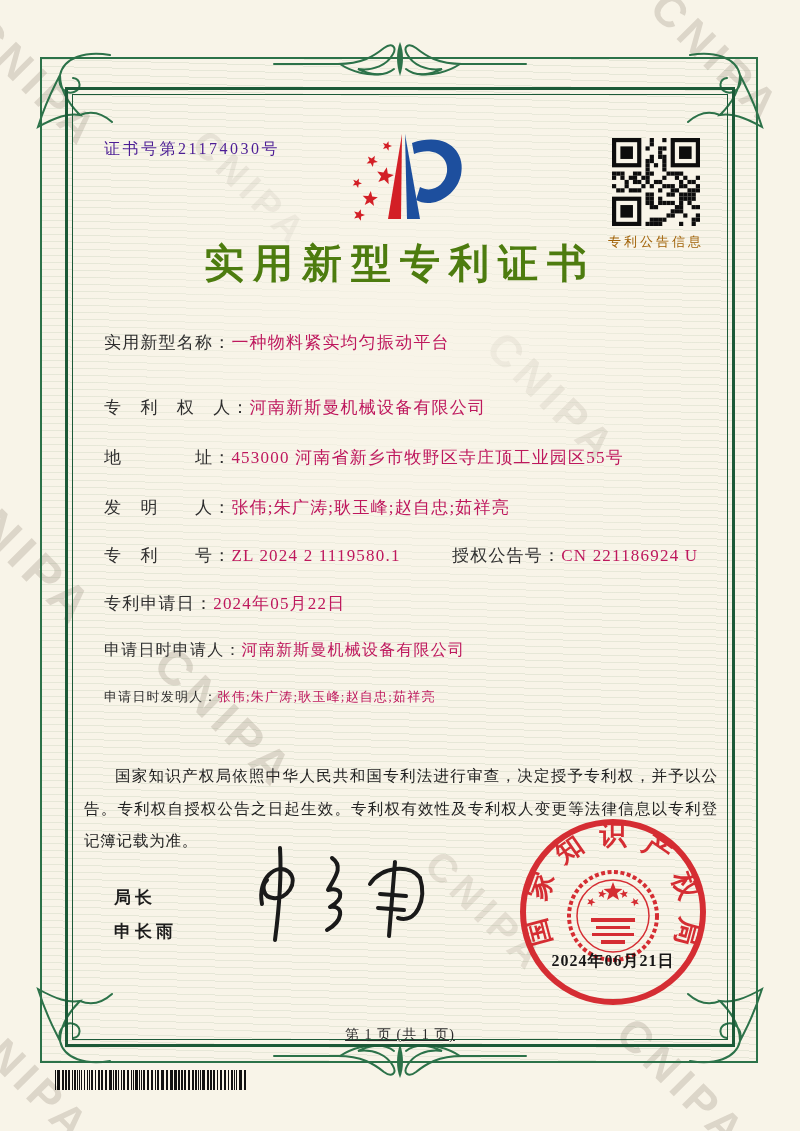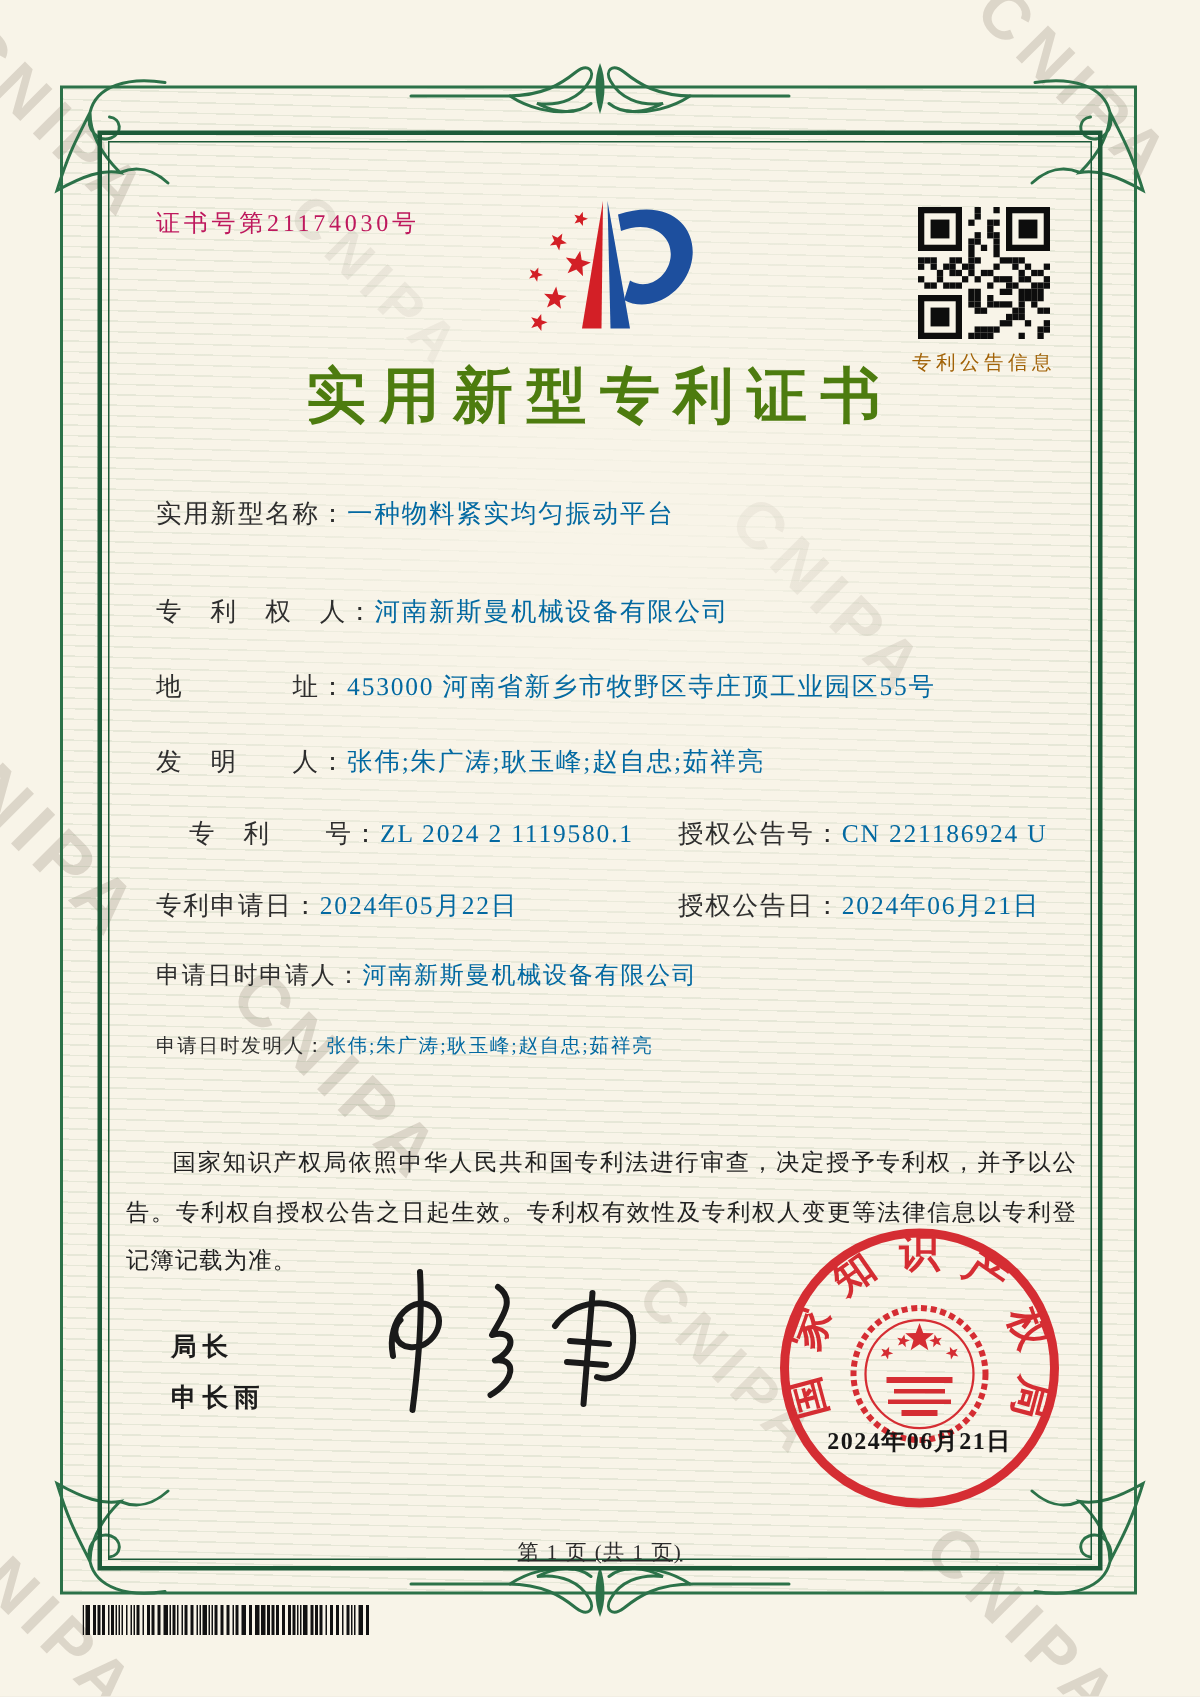--- a/index.html
+++ b/index.html
@@ -25,29 +25,29 @@
     position:absolute; left:40px; top:57px; width:714px; height:1002px;
     border:2px solid #2c7249;
   }
   .corner{position:absolute; width:80px; height:80px;}
   .corner svg{width:80px;height:80px;display:block;}
   .flourish-center{position:absolute; width:260px; height:48px;}
   #inner-panel{
     position:absolute; left:65px; top:87px; width:664px; height:954px;
     border:3px solid #1c5a38; outline:1px solid #1c5a38; outline-offset:-8px;
   }
-  #cert-no{position:absolute; left:104px; top:139px; font-size:16px; letter-spacing:2.5px; color:#be185d;}
+  #cert-no{position:absolute; left:104px; top:139px; font-size:16px; letter-spacing:2.5px; color:#4c1d95;}
   #logo{position:absolute; left:328px; top:131px; width:140px; height:92px;}
   #qr{position:absolute; left:612px; top:138px; width:88px; height:88px;}
   #qr-caption{position:absolute; left:592px; top:233px; width:128px; text-align:center;
     font-size:13px; letter-spacing:3px; color:#a16207;}
   #title{position:absolute; left:0; top:236px; width:800px; text-align:center;
     font-size:40px; font-weight:bold; letter-spacing:9px; color:#4d7c0f;}
   .row{position:absolute; white-space:pre; font-size:17px; letter-spacing:1.2px; color:#2e2e2e;}
-  .row .val{color:#0369a1;}
+  .row .val{color:#be185d;}
   #statement{
     position:absolute; left:84px; top:760px; width:634px;
     font-size:15.5px; line-height:2.1; letter-spacing:0.8px;
     text-indent:2em; text-align:justify; color:#222;
   }
   .sig-label{position:absolute; left:114px; font-family:"Liberation Sans", sans-serif;
     font-size:17px; letter-spacing:4px; color:#1d1d1d;font-weight:bold;}
   #signature-svg{position:absolute; left:232px; top:842px; width:210px; height:105px;}
   #seal{position:absolute; left:506px; top:806px; width:214px; height:214px; opacity:0.93;}
   #seal-date{position:absolute; left:508px; top:951px; width:210px; text-align:center;
@@ -270,25 +270,24 @@
   <div id="title">实用新型专利证书</div>
 
   <div class="row" style="left:104px;top:331px;"><span class="lbl">实用新型名称：</span><span class="val">一种物料紧实均匀振动平台</span></div>
 
   <div class="row" style="left:104px;top:396px;"><span class="lbl">专　利　权　人：</span><span class="val">河南新斯曼机械设备有限公司</span></div>
 
   <div class="row" style="left:104px;top:446px;"><span class="lbl">地　　　　址：</span><span class="val">453000 河南省新乡市牧野区寺庄顶工业园区55号</span></div>
 
   <div class="row" style="left:104px;top:496px;"><span class="lbl">发　明　　人：</span><span class="val">张伟;朱广涛;耿玉峰;赵自忠;茹祥亮</span></div>
 
-  <div class="row" style="left:104px;top:544px;margin-left:22px;"><span class="lbl">专　利　　号：</span><span class="val">ZL 2024 2 1119580.1</span></div>
+  <div class="row" style="left:104px;top:544px;"><span class="lbl">专　利　　号：</span><span class="val">ZL 2024 2 1119580.1</span></div>
   <div class="row" style="left:452px;top:544px;"><span class="lbl">授权公告号：</span><span class="val">CN 221186924 U</span></div>
 
   <div class="row" style="left:104px;top:592px;"><span class="lbl">专利申请日：</span><span class="val">2024年05月22日</span></div>
-  <div class="row" style="left:452px;top:592px;"><span class="lbl">授权公告日：</span><span class="val">2024年06月21日</span></div>
 
   <div class="row" style="left:104px;top:640px;font-size:16px;"><span class="lbl">申请日时申请人：</span><span class="val">河南新斯曼机械设备有限公司</span></div>
 
   <div class="row" style="left:104px;top:688px;font-size:13px;"><span class="lbl">申请日时发明人：</span><span class="val">张伟;朱广涛;耿玉峰;赵自忠;茹祥亮</span></div>
 
   <div id="statement">国家知识产权局依照中华人民共和国专利法进行审查，决定授予专利权，并予以公告。专利权自授权公告之日起生效。专利权有效性及专利权人变更等法律信息以专利登记簿记载为准。</div>
 
   <div class="sig-label" style="top:886px;">局长</div>
   <div class="sig-label" style="top:920px;">申长雨</div>
 

